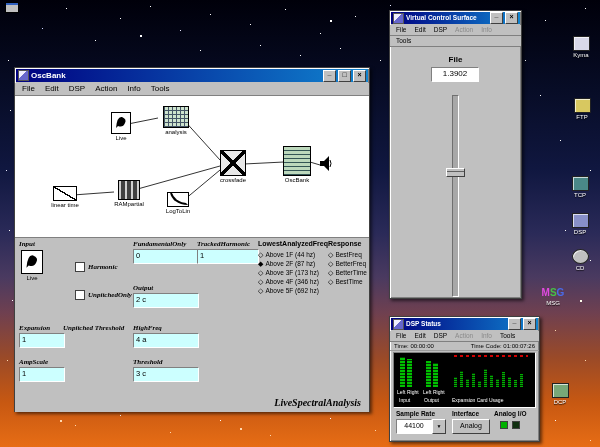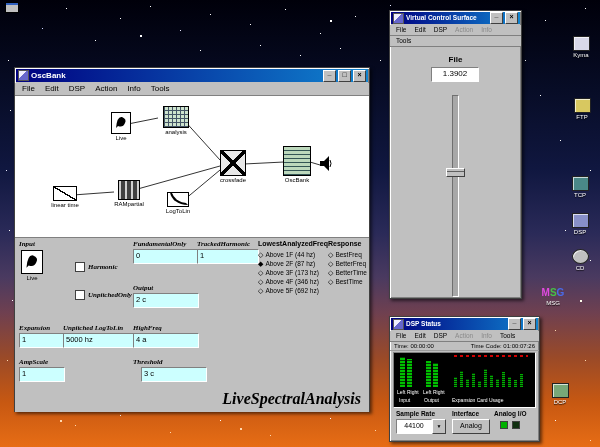--- a/index.html
+++ b/index.html
@@ -47,21 +47,21 @@
   .plabel{position:absolute;font-family:"Liberation Serif",serif;font-style:italic;font-weight:bold;font-size:7px;white-space:nowrap;color:#000;}
   .fld{position:absolute;background:#ccffff;border:1px solid;border-color:#808080 #fff #fff #808080;
        height:13px;font-size:7.5px;line-height:11px;padding:0 2px;color:#000;}
   .radio{font-size:6.5px;line-height:9px;white-space:nowrap;color:#000;}
   .radio::before{content:"◇";margin-right:2px;font-size:7px;}
   .radio.checked::before{content:"◆";}
   .radiocol{position:absolute;}
   .chkrow{position:absolute;display:flex;align-items:center;font-size:7px;gap:3px;color:#000;}
   .chk{width:8px;height:8px;background:#fff;border:1px solid #404040;flex:0 0 auto;}
   .footerlbl{position:absolute;right:8px;bottom:4px;font-family:"Liberation Serif",serif;
-       font-style:italic;font-weight:bold;font-size:16px;color:#000;}
+       font-style:italic;font-weight:bold;font-size:10px;color:#000;}
 
   
   .vcs-body{position:relative;height:251px;}
   .fader-label{position:absolute;left:0;right:0;top:8px;text-align:center;font-weight:bold;font-size:8px;color:#000;}
   .valbox{position:absolute;left:41px;top:20px;width:46px;height:13px;background:#fff;
        border:1px solid;border-color:#808080 #fff #fff #808080;font-size:8px;text-align:center;line-height:11px;color:#000;}
   .slider-track{position:absolute;left:62px;top:48px;width:5px;height:200px;background:#a8a8a8;
        border:1px solid;border-color:#707070 #fff #fff #707070;}
   .slider-thumb{position:absolute;left:56px;top:121px;width:17px;height:7px;background:#c0c0c0;
        border:1px solid;border-color:#fff #404040 #404040 #fff;}
@@ -227,31 +227,30 @@
       <span class="chk"></span>
       <span class="plabel" style="position:static;">UnpitchedOnly</span>
     </div>
 
     <span class="plabel" style="left:118px;top:46px;">Output</span>
     <div class="fld" style="left:118px;top:55px;width:60px;">2 c</div>
 
     <span class="plabel" style="left:4px;top:86px;">Expansion</span>
     <div class="fld" style="left:4px;top:95px;width:40px;">1</div>
 
-    <span class="plabel" style="left:48px;top:86px;">Unpitched LogToLin</span>
-    <div class="fld" style="left:48px;top:95px;width:66px;">5000 hz</div>
+    <span class="plabel" style="left:48px;top:86px;">Unpitched Threshold</span>
 
     <span class="plabel" style="left:118px;top:86px;">HighFreq</span>
     <div class="fld" style="left:118px;top:95px;width:60px;">4 a</div>
 
     <span class="plabel" style="left:4px;top:120px;">AmpScale</span>
     <div class="fld" style="left:4px;top:129px;width:40px;">1</div>
 
     <span class="plabel" style="left:118px;top:120px;">Threshold</span>
-    <div class="fld" style="left:118px;top:129px;width:60px;margin-left:8px;">3 c</div>
+    <div class="fld" style="left:118px;top:129px;width:60px;">3 c</div>
 
     <span class="footerlbl">LiveSpectralAnalysis</span>
   </div>
 </div>
 
 <div class="win" style="left:389px;top:10px;width:131px;height:287px;">
   <div class="titlebar" style="height:12px;">
     <span class="tb-icon"></span>
     <span class="title small">Virtual Control Surface</span>
     <span class="tb-btn tb-min"></span>

